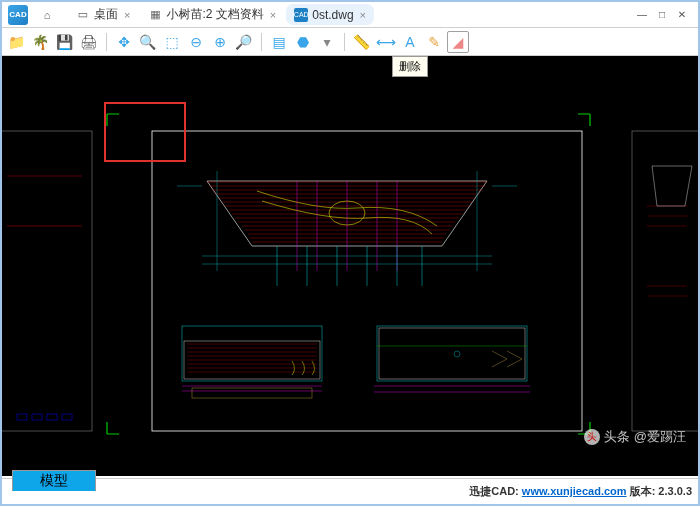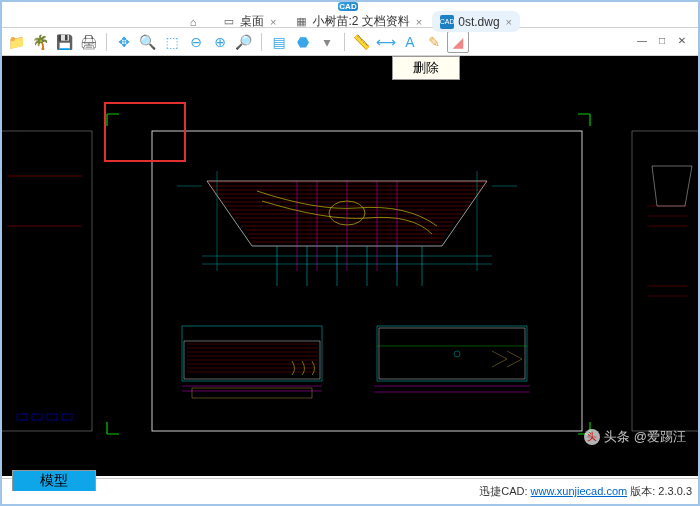--- a/index.html
+++ b/index.html
@@ -1,33 +1,33 @@
 <!DOCTYPE html>
 <html><head>
 <meta charset="utf-8">
 <style>
 * { margin: 0; padding: 0; box-sizing: border-box; }
 body { width: 700px; height: 506px; font-family: "Microsoft YaHei", sans-serif; font-size: 12px; background: #fff; position: relative; overflow: hidden; border: 2px solid #a0c5e8; }
-.titlebar { height: 26px; background: #fff; display: flex; align-items: center; padding: 0 6px; border-bottom: 1px solid #d0d0d0; flex-direction: column; }
+.titlebar { height: 26px; background: #fff; display: flex; align-items: center; padding: 0 6px; border-bottom: 1px solid #d0d0d0; }
 .app-icon { width: 20px; height: 20px; background: linear-gradient(135deg,#3aa5e8,#1d7fc4); border-radius: 3px; color: #fff; font-size: 8px; font-weight: bold; display: flex; align-items: center; justify-content: center; margin-right: 4px; }
 .tab { display: flex; align-items: center; padding: 2px 8px; margin-right: 2px; color: #333; cursor: pointer; position: relative; }
 .tab.active { background: #e8f2fc; border-radius: 7px; }
 .tab .close { margin-left: 6px; color: #888; font-size: 11px; }
 .tab-icon { width: 14px; height: 14px; margin-right: 4px; display: inline-flex; align-items: center; justify-content: center; font-size: 11px; color: #666; }
 .tab-icon.cad { background: #1d7fc4; color: #fff; border-radius: 2px; font-size: 7px; padding: 1px; }
 .win-controls { margin-left: auto; display: flex; }
 .win-btn { width: 20px; height: 16px; display: flex; align-items: center; justify-content: center; color: #555; cursor: pointer; font-size: 10px; }
 .toolbar { height: 28px; background: #fff; display: flex; align-items: center; padding: 0 4px; border-bottom: 1px solid #d0d0d0; gap: 2px; }
 .tool-btn { width: 22px; height: 22px; display: flex; align-items: center; justify-content: center; border-radius: 2px; cursor: pointer; font-size: 14px; }
 .tool-sep { width: 1px; height: 18px; background: #ccc; margin: 0 4px; }
 .eraser { border: 1px solid #a0a0a0; background: #fff; }
-.tooltip { position: absolute; top: 54px; left: 390px; background: #fffef0; border: 1px solid #999; padding: 2px 20px; font-size: 13px; z-index: 10; }
+.tooltip { position: absolute; top: 54px; left: 390px; background: #fffef0; border: 1px solid #999; padding: 2px 6px; font-size: 11px; z-index: 10; }
 .canvas-area { position: absolute; top: 54px; left: 0; right: 0; bottom: 28px; background: #000; overflow: hidden; }
 .canvas-area svg { width: 100%; height: 100%; display: block; }
-.statusbar { position: absolute; bottom: 0; left: 0; right: 0; height: 26px; background: #fff; border-top: 1px solid #ccc; display: flex; align-items: center; padding: 0 6px; }
+.statusbar { position: absolute; bottom: 0; left: 0; right: 0; height: 26px; background: #fff; border-top: 1px solid #ccc; display: flex; align-items: center; padding: 0 6px; font-weight: bold; }
 .model-tab { position: absolute; bottom: 13px; left: 10px; background: #0ea5e9; border: 1px solid #999; border-bottom: none; padding: 1px 27px; font-size: 14px; z-index: 5; }
 .footer-text { margin-left: auto; font-size: 11px; color: #333; }
 .footer-text a { color: #0066cc; text-decoration: underline; }
 .watermark { position: absolute; bottom: 30px; right: 12px; color: rgba(255,255,255,0.75); font-size: 13px; z-index: 4; display: flex; align-items: center; gap: 4px; }
 .watermark .logo { width: 16px; height: 16px; border-radius: 50%; background: rgba(255,255,255,0.7); display: flex; align-items: center; justify-content: center; font-size: 10px; color: #c00; }
 .sel-box { position: absolute; border: 2px solid #e03030; }
 </style>
 </head>
 <body>
 

